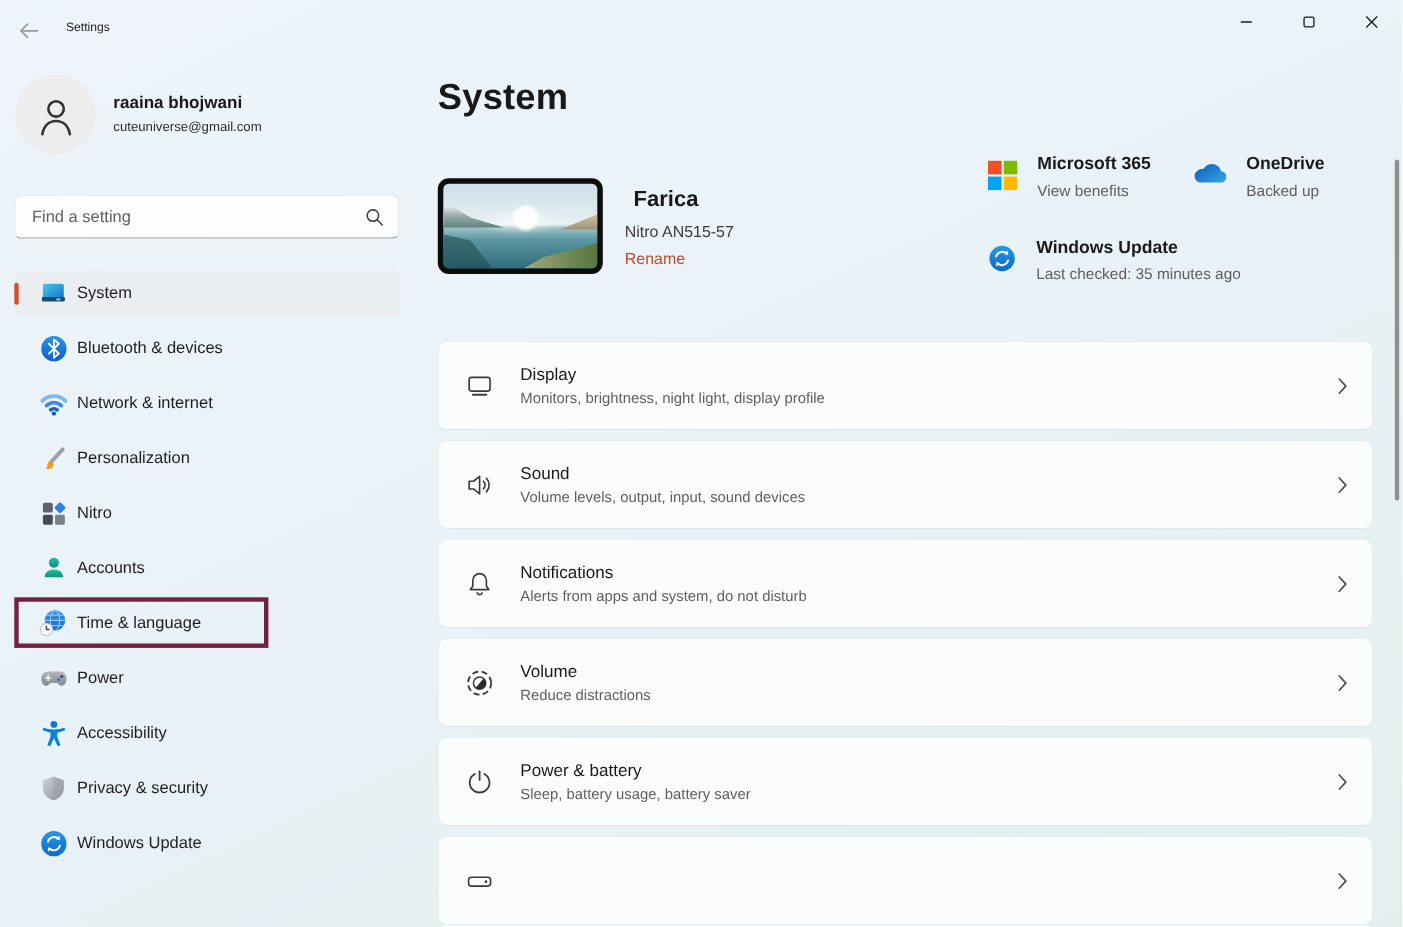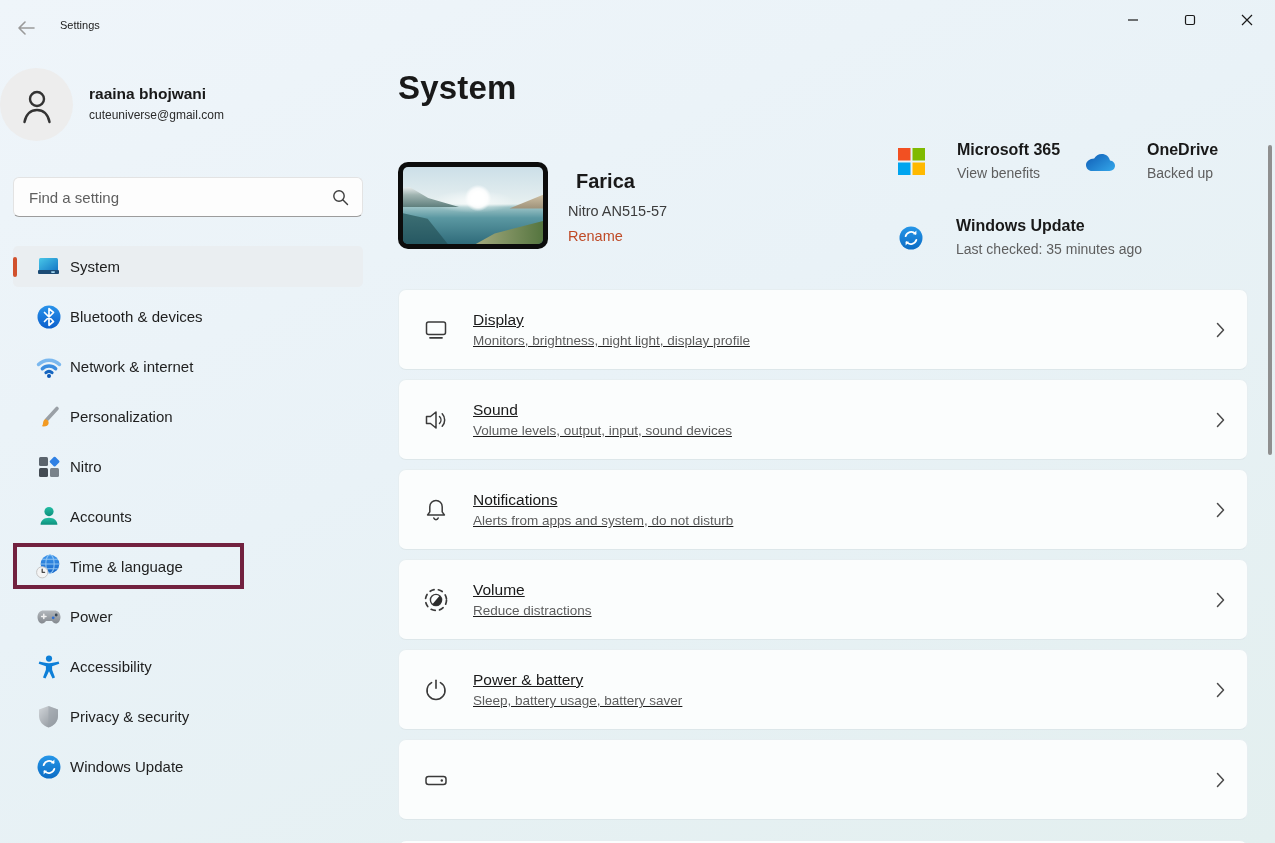--- a/index.html
+++ b/index.html
@@ -14,21 +14,21 @@
   }
 
   
   .back-btn { position:absolute; left:12px; top:16px; width:28px; height:24px;
     display:flex; align-items:center; justify-content:center; }
   .tb-title { position:absolute; left:60px; top:19px; font-size:11px; color:#1b1b1b; }
   .win-controls { position:absolute; right:0; top:0; display:flex; }
   .win-btn { width:57px; height:40px; display:flex; align-items:center; justify-content:center; background:transparent; border:0; }
 
   
-  .profile { position:absolute; left:0; top:68px; width:350px; height:74px; cursor:default; }
+  .profile { position:absolute; left:14px; top:68px; width:350px; height:74px; cursor:default; }
   .avatar { position:absolute; left:0; top:0; width:73px; height:73px; border-radius:50%;
     background:#ededed; display:flex; align-items:center; justify-content:center; }
   .profile-name { position:absolute; left:89px; top:17px; font-size:15.5px; font-weight:700; color:#191919; }
   .profile-email { position:absolute; left:89px; top:40px; font-size:12px; color:#2c2c2c; }
 
   .searchbox { position:absolute; left:13px; top:177px; width:350px; height:40px;
     background:#fdfdfd; border:1px solid #e3e3e3; border-bottom:1px solid #9c9c9c;
     border-radius:6px; display:flex; align-items:center; }
   .searchbox input { flex:1; border:0; outline:0; background:transparent; padding:0 8px 0 15px;
     font-size:15px; font-family:inherit; color:#1a1a1a; }
@@ -66,29 +66,29 @@
   .scene .bank-right { position:absolute; right:0; bottom:0; width:48%; height:30%;
     background:linear-gradient(90deg,#a3a97e,#55753f); clip-path:polygon(100% 0,28% 55%,0 100%,100% 100%); }
   .scene .refl-left { position:absolute; left:0; bottom:0; width:32%; height:40%;
     background:linear-gradient(180deg,#3d6f74,#265862); clip-path:polygon(0 0,55% 18%,100% 100%,0 100%); }
 
   .device-name { position:absolute; left:576px; top:170px; font-size:20px; font-weight:700; color:#191919; }
   .device-model { position:absolute; left:568px; top:203px; font-size:14.5px; color:#3c3c3c; }
   .device-rename { position:absolute; left:568px; top:228px; font-size:14.5px; color:#bf4a26; cursor:pointer; }
 
   .status-area { position:absolute; left:898px; top:141px; width:352px; }
-  .status-cell { position:absolute; display:flex; gap:32px; cursor:default;align-items:center; }
+  .status-cell { position:absolute; display:flex; gap:18px; cursor:default; }
   .status-cell .s-icon { flex:none; padding-top:5px; }
   .status-title { font-size:16px; font-weight:700; color:#191919; margin-bottom:6px; }
   .status-sub { font-size:14px; color:#5e5e5e; }
   .cell-ms { left:0; top:0; }
   .cell-od { left:185px; top:0; }
   .cell-wu { left:0; top:76px; }
 
-  .cards { position:absolute; left:398px; top:289px; width:850px; display:flex; flex-direction:column; gap:9px;text-decoration:underline; }
+  .cards { position:absolute; left:398px; top:310px; width:850px; display:flex; flex-direction:column; gap:9px; }
   .card { height:81px; background:#fbfdfd; border:1px solid #e6eef1; border-bottom-color:#dde7ea;
     border-radius:8px; display:flex; align-items:center; cursor:default; }
   .card-icon { width:74px; display:flex; align-items:center; justify-content:center; flex:none; }
   .card-text { display:flex; flex-direction:column; gap:4px; }
   .card-title { font-size:15.5px; color:#191919; }
   .card-sub { font-size:13.5px; color:#5e5e5e; }
   .card-chevron { margin-left:auto; margin-right:21px; display:flex; }
 
   .card-sliver { position:absolute; left:398px; top:840px; width:850px; height:30px;
     background:#fbfdfd; border:1px solid #e6eef1; border-radius:8px; }

